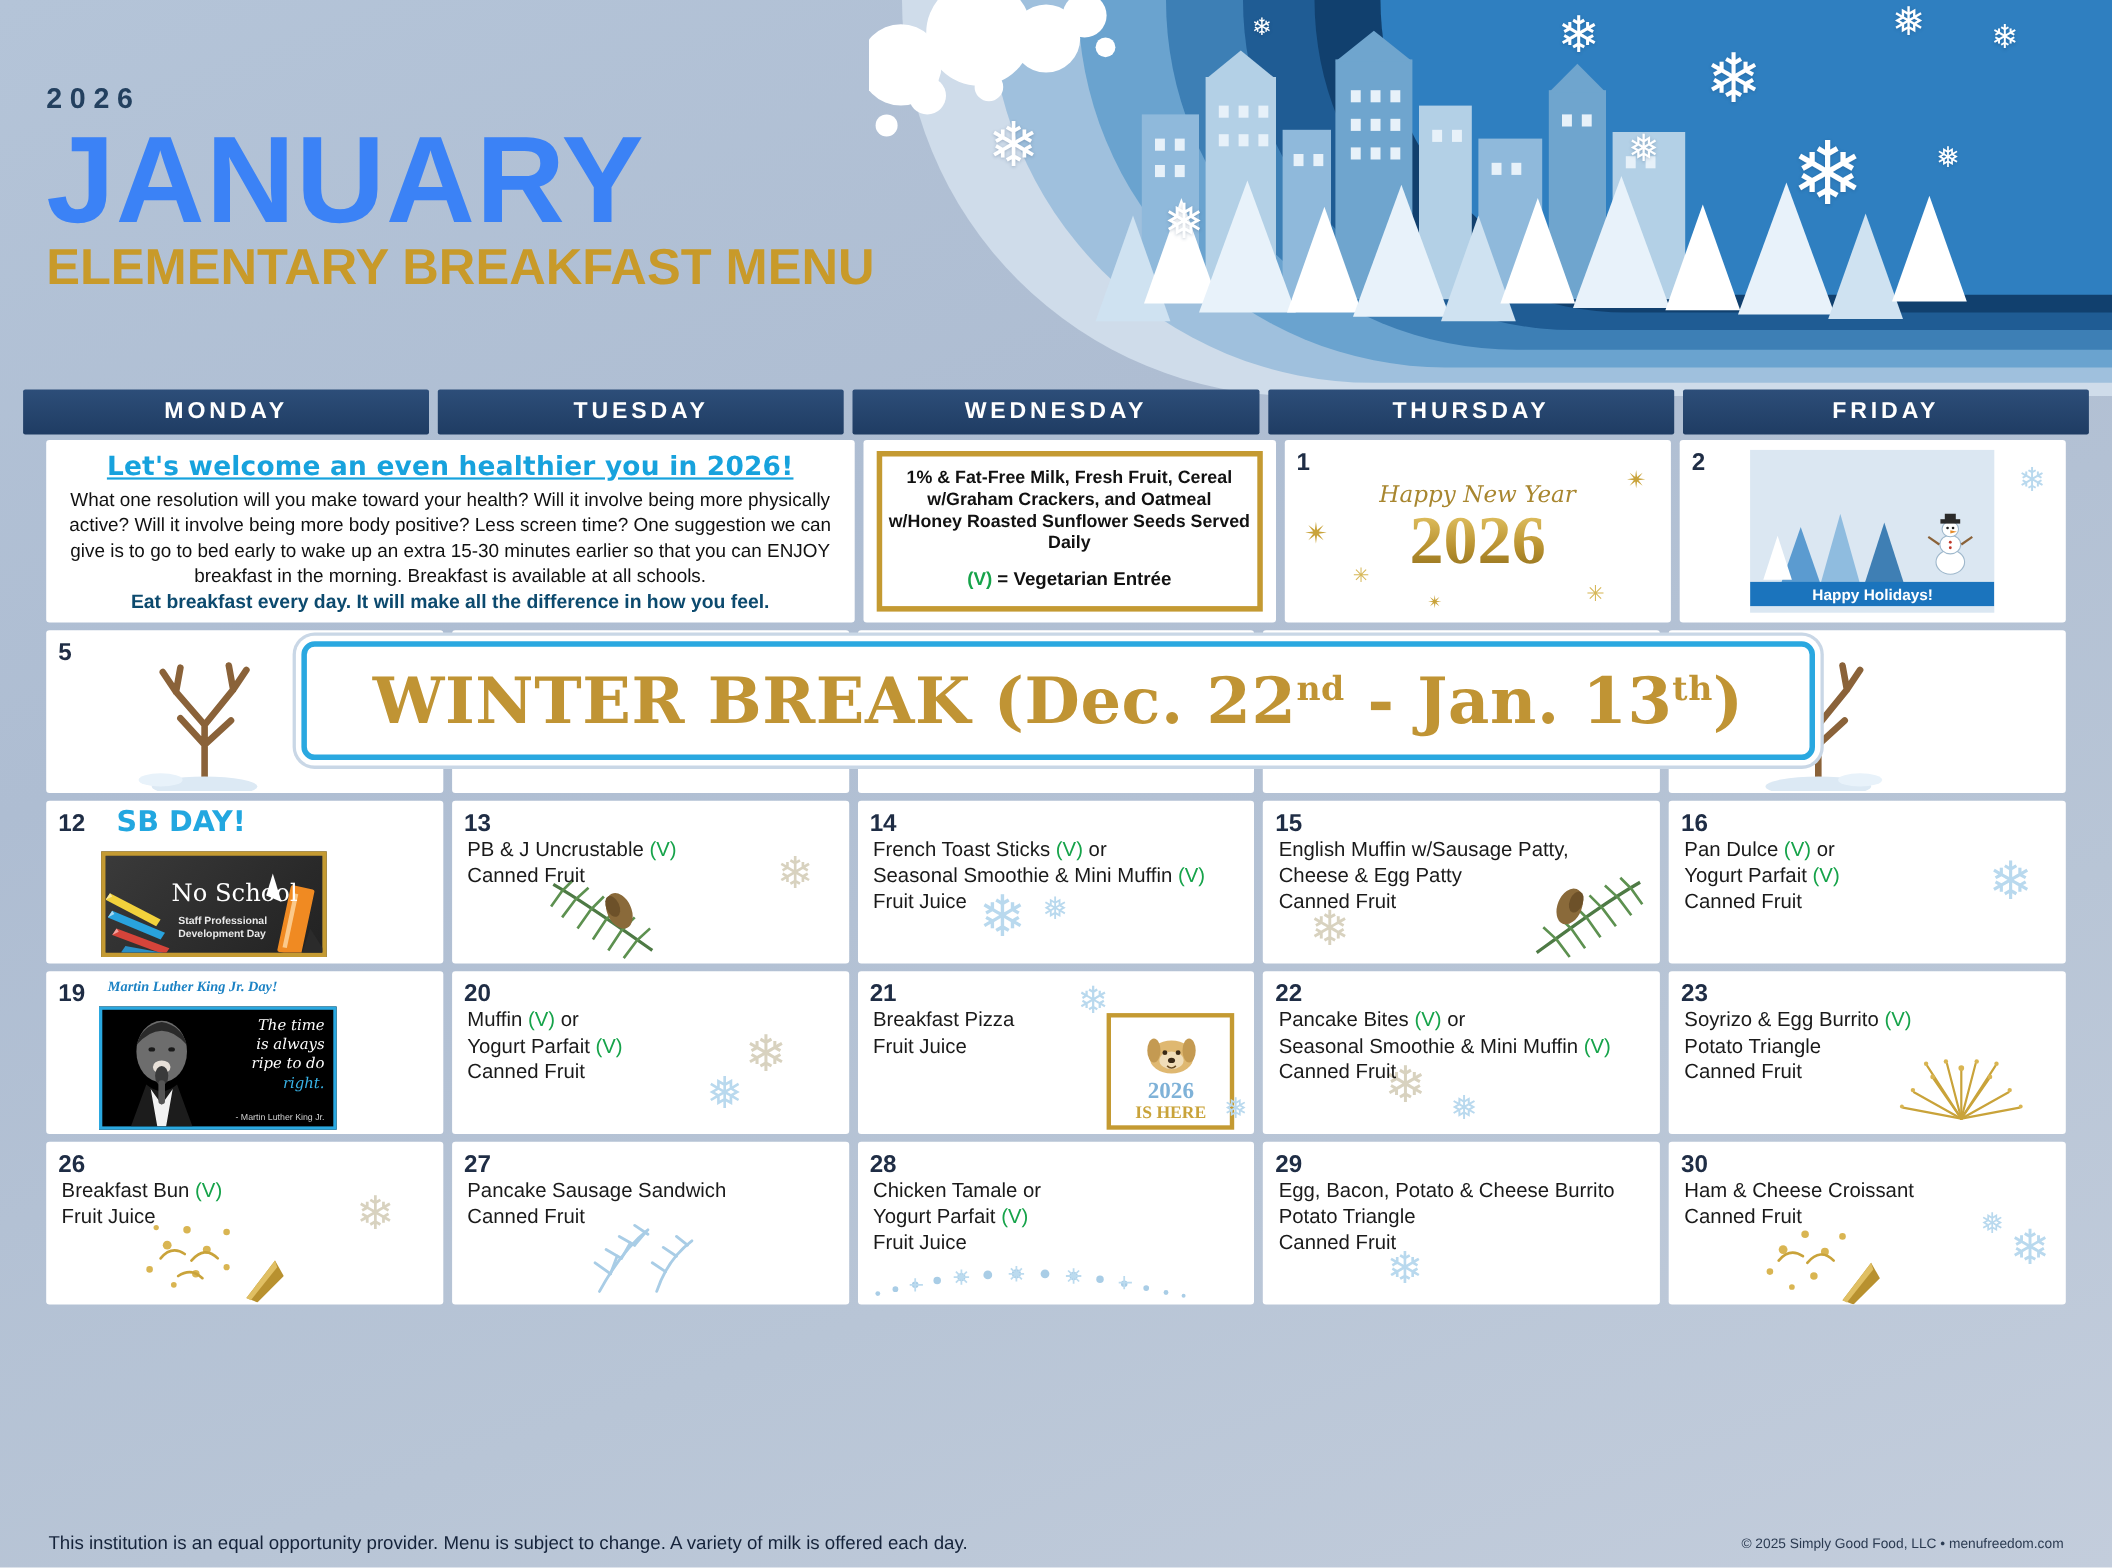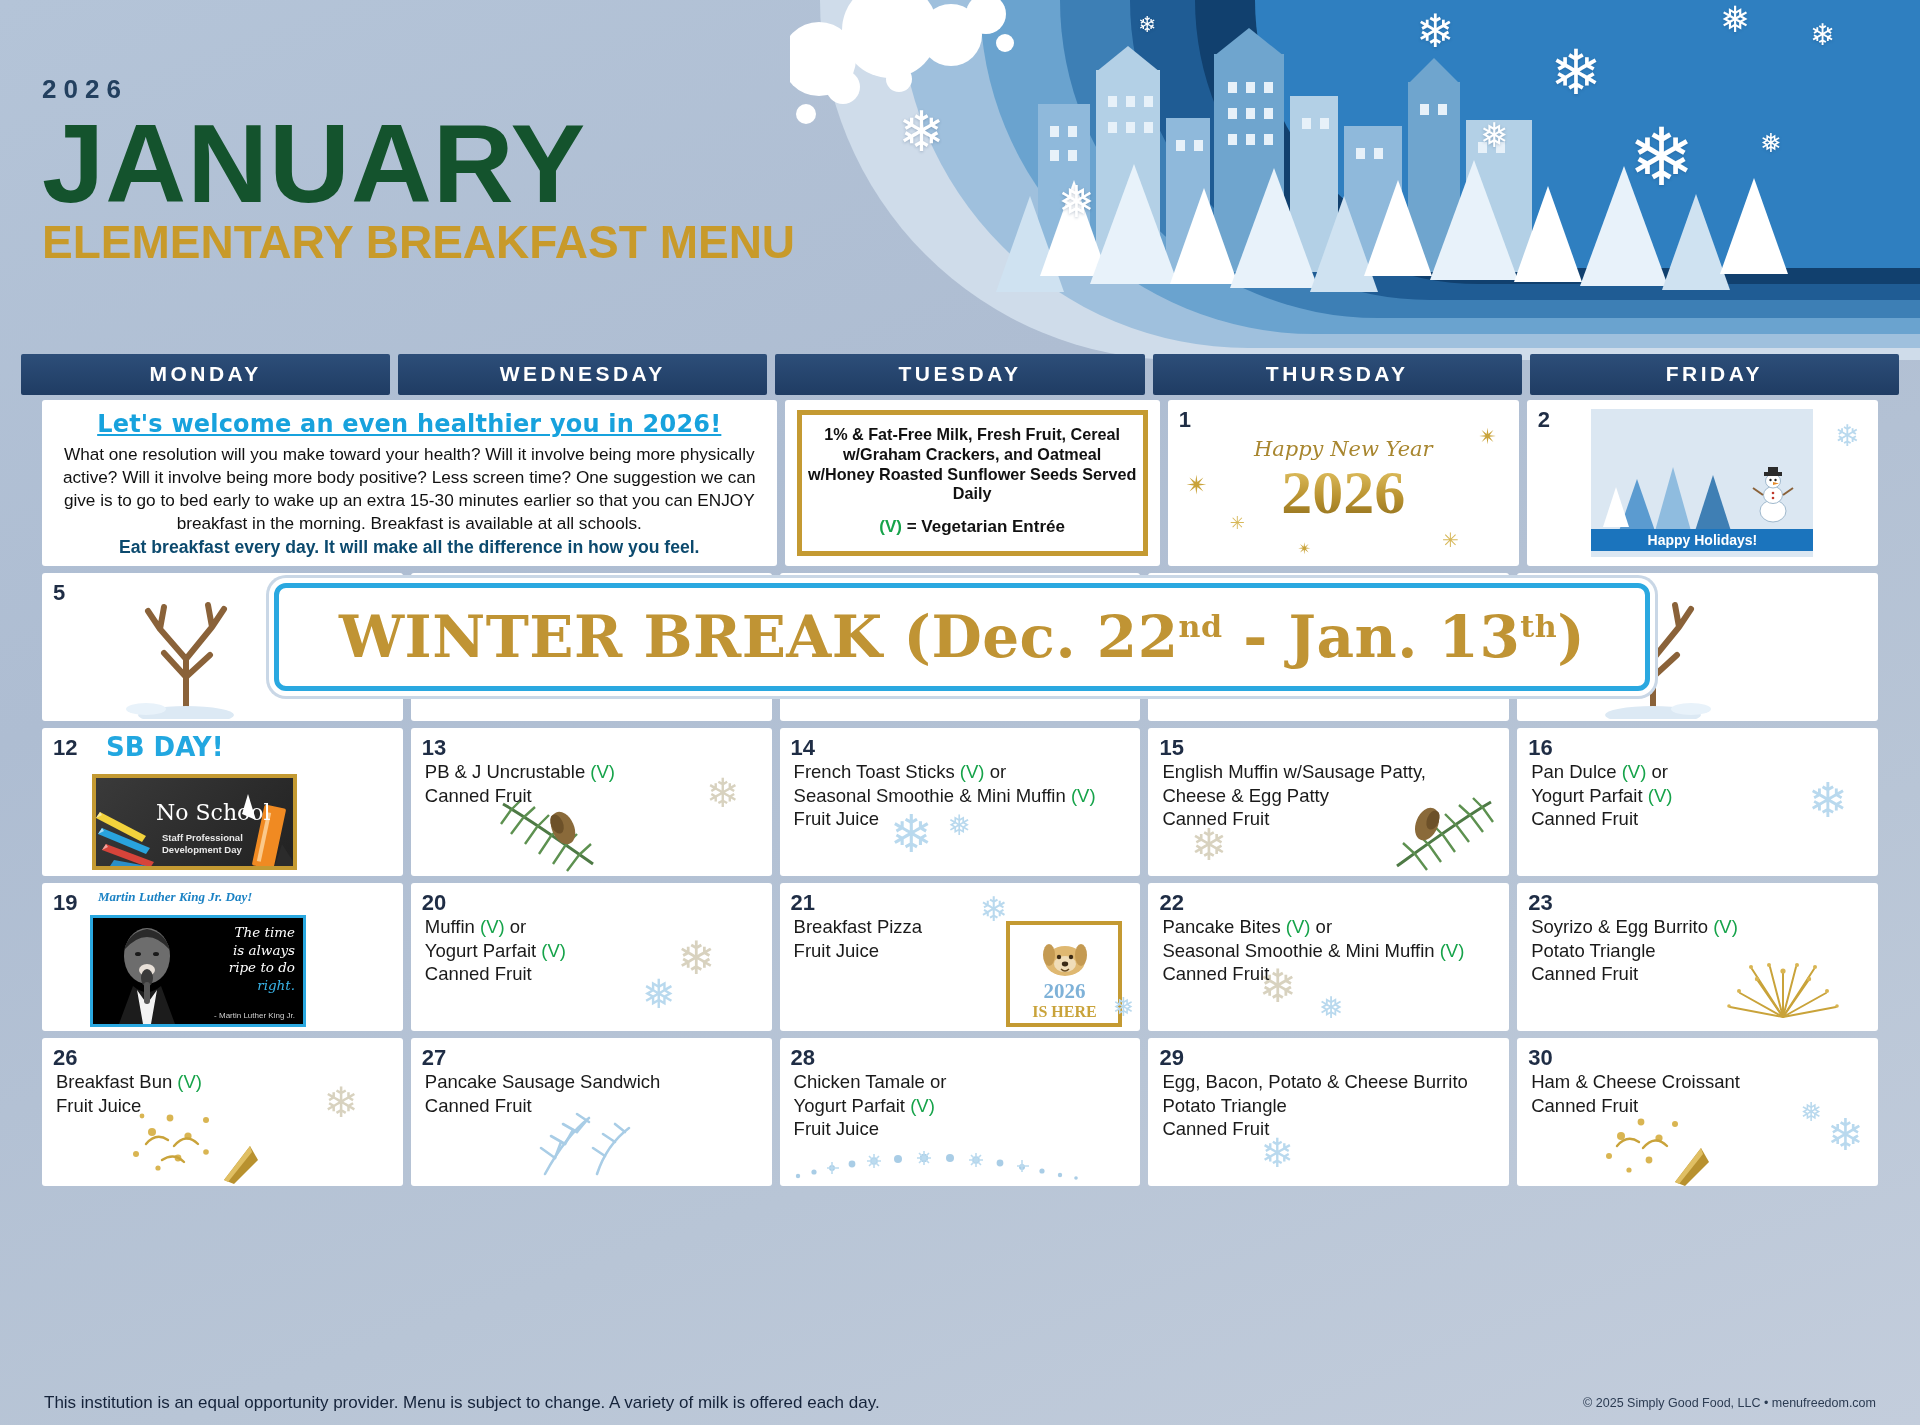--- a/index.html
+++ b/index.html
@@ -56,21 +56,21 @@
   .tree.c { border-bottom-color:#cfe2f1;}
 
   .snowflake { position:absolute; color:#fff; line-height:1; text-shadow: 0 1px 3px rgba(20,50,90,.25); }
 
   .hdr-text { position: absolute; left: 42px; top: 74px; z-index: 20; }
   #year {
     font-size: 26px; font-weight: bold; letter-spacing: 7px;
     color: #23405f;
   }
   #month {
-    font-size: 112px; font-weight: bold; color: #14532d;
+    font-size: 112px; font-weight: bold; color: #3b82f6;
     letter-spacing: 1px; line-height: 1.02; margin-top: 2px;
     font-family: "Liberation Sans", sans-serif;
   }
   #subtitle {
     font-size: 46px; font-weight: bold; color: #c89a2a;
     letter-spacing: 0px; line-height: 1.1; margin-top: -4px;
   }
 
   
   #daysrow {
@@ -331,22 +331,22 @@
 
   <div class="hdr-text">
     <div id="year">2026</div>
     <div id="month">JANUARY</div>
     <div id="subtitle">ELEMENTARY BREAKFAST MENU</div>
   </div>
 </div>
 
 <div id="daysrow">
   <div class="dayhead">MONDAY</div>
+  <div class="dayhead">TUESDAY</div>
   <div class="dayhead">WEDNESDAY</div>
-  <div class="dayhead">TUESDAY</div>
   <div class="dayhead">THURSDAY</div>
   <div class="dayhead">FRIDAY</div>
 </div>
 
 <div id="grid">
 
   <div class="wkrow">
 
     <div class="introcell cell r1">
       <div id="intro-head">Let's welcome an even healthier you in 2026!</div>

